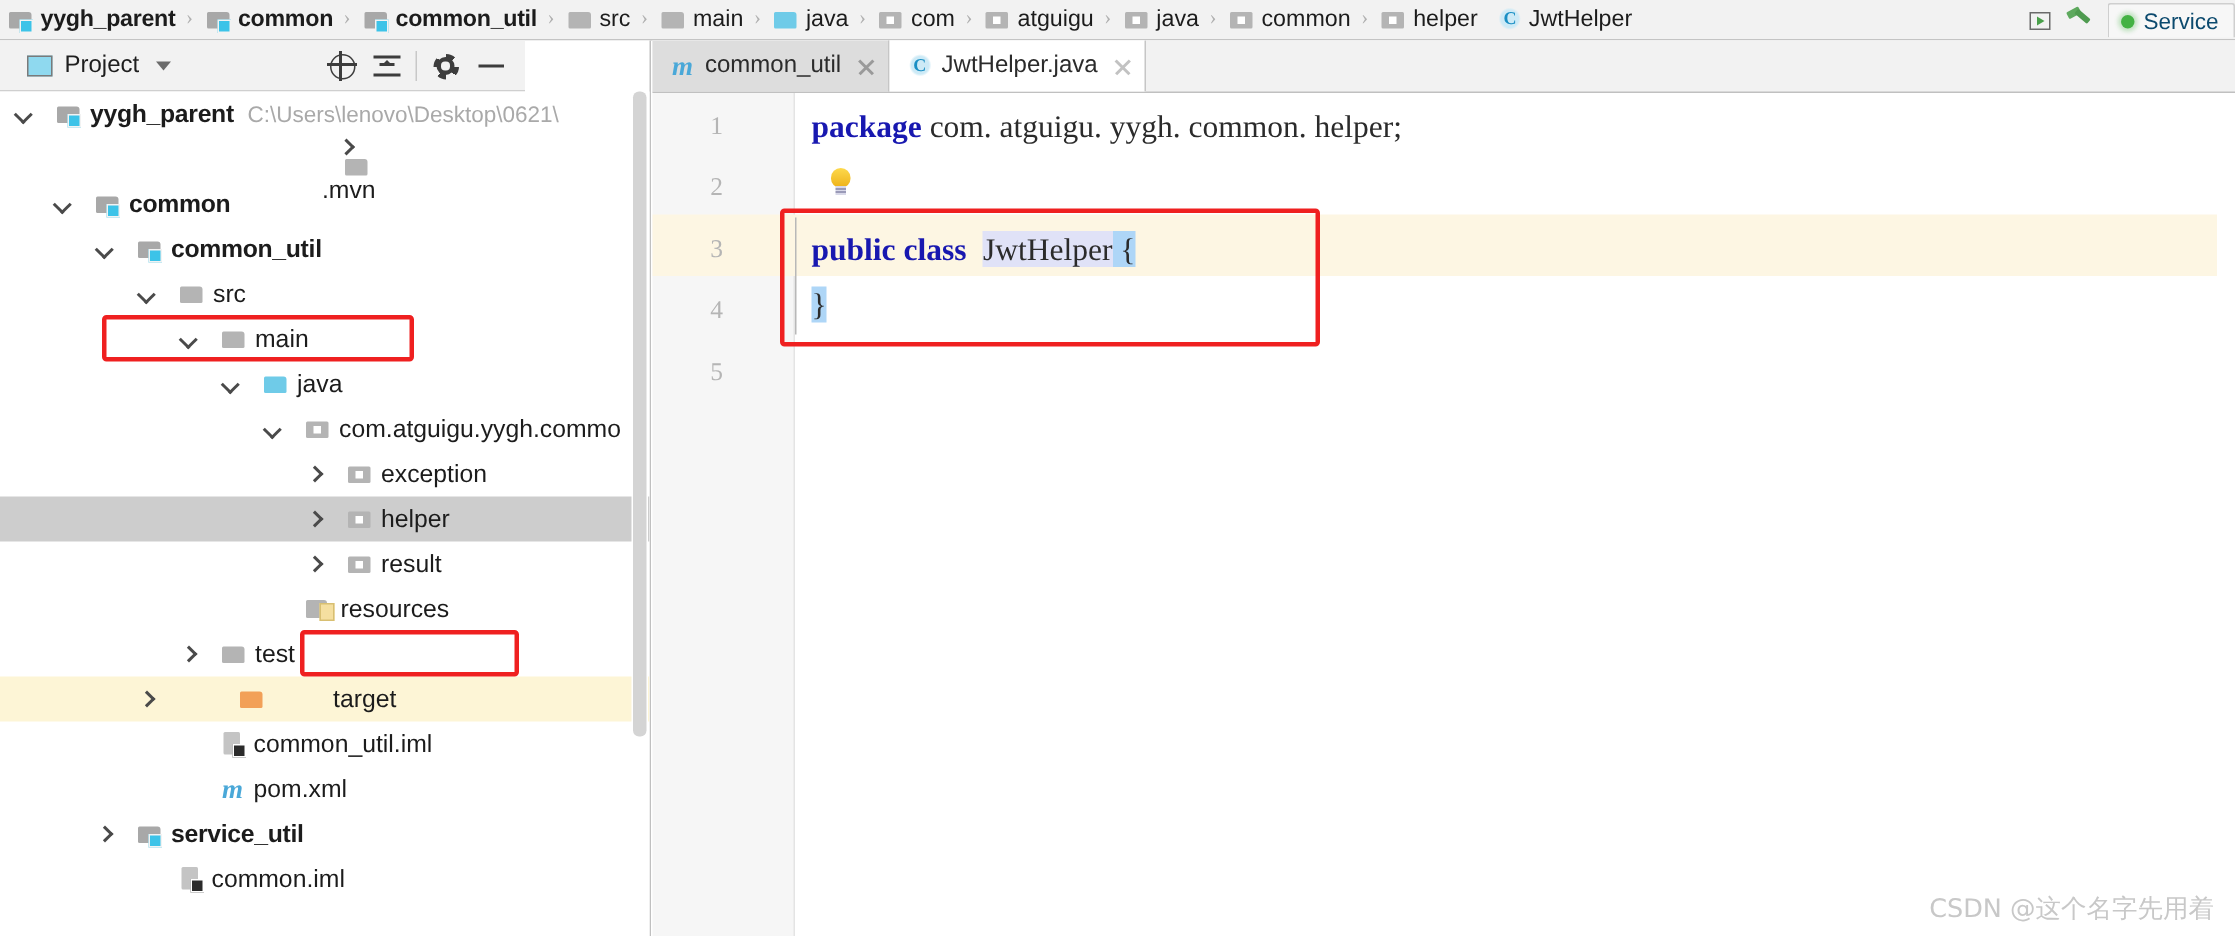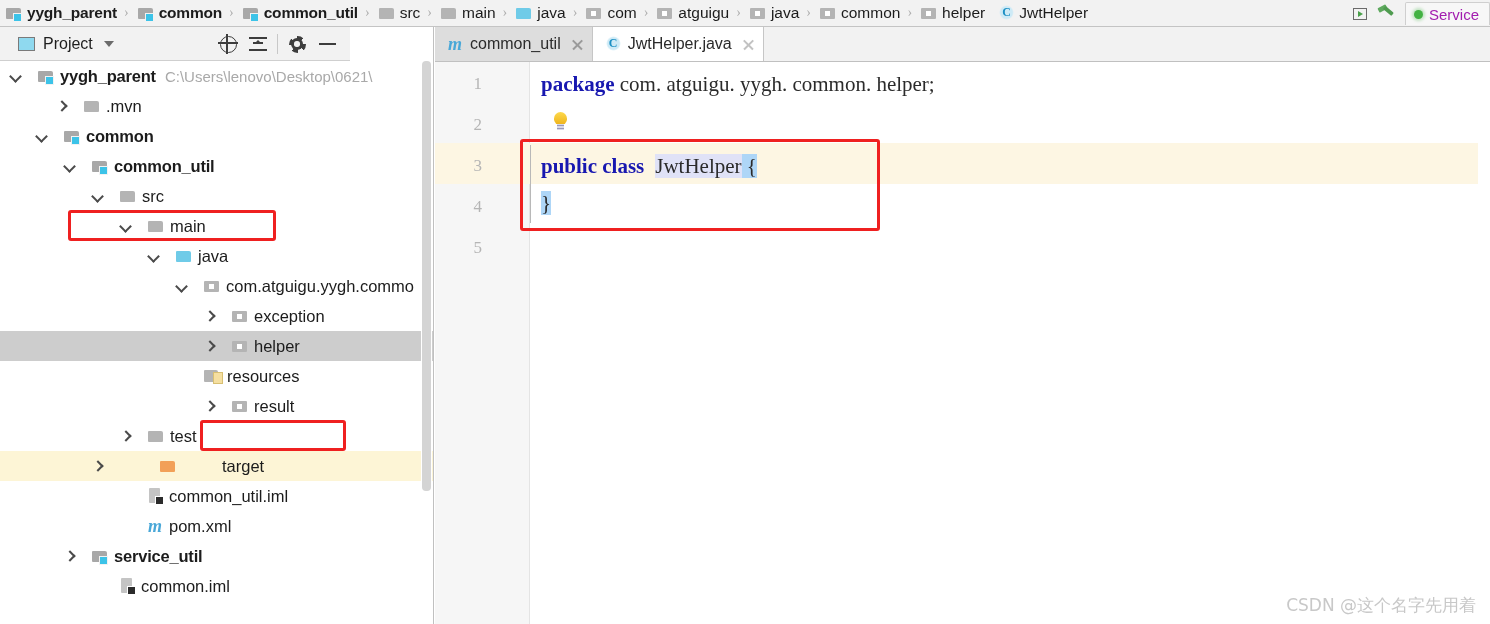--- a/index.html
+++ b/index.html
@@ -122,21 +122,21 @@
     content: ""; position: absolute; left: 6px; top: 4px;
     width: 11px; height: 3.5px; background: #4f9b50;
     transform: rotate(40deg); border-radius: 1px;
   }
   .services-tab {
     display: flex; align-items: center; gap: 6px;
     height: 23px; margin-left: 6px; padding: 0 10px 0 8px;
     background: #f7f7f7;
     border: 1px solid #cfcfcf; border-bottom: none;
     border-radius: 2px 2px 0 0;
-    font-size: 15px; color: #a21caf;
+    font-size: 15px; color: #0c4a6e;
   }
   .svc-dot {
     width: 9px; height: 9px; border-radius: 50%;
     background: #43b243; box-shadow: 0 0 3px 2px rgba(67,178,67,.3);
   }
 
   
   .project-panel {
     position: absolute; left: 0; top: 27px;
     width: 434px; height: 597px;
@@ -518,21 +518,21 @@
     <div class="tree">
 
       <div class="trow" style="padding-left:8px;">
         <span class="arrow down"></span>
         <span class="ico-module" style="margin-left:16px;"></span>
         <span class="tlabel bold">yygh_parent</span>
         <span class="tpath">C:\Users\lenovo\Desktop\0621\</span>
       </div>
 
 
-      <div class="trow" style="padding-left:54px;">
+      <div class="trow" style="padding-left:26px;flex-direction:column;">
         <span class="arrow right"></span>
         <span class="ico-folder" style="margin-left:16px;"></span>
         <span class="tlabel">.mvn</span>
       </div>
 
       <div class="trow" style="padding-left:34px;">
         <span class="arrow down"></span>
         <span class="ico-module" style="margin-left:16px;"></span>
         <span class="tlabel bold">common</span>
       </div>
@@ -572,30 +572,30 @@
         <span class="ico-pkg" style="margin-left:16px;"></span>
         <span class="tlabel">exception</span>
       </div>
 
       <div class="trow sel" style="padding-left:202px;">
         <span class="arrow right"></span>
         <span class="ico-pkg" style="margin-left:16px;"></span>
         <span class="tlabel">helper</span>
       </div>
 
+      <div class="trow" style="padding-left:202px;">
+        <span class="arrow right"></span>
+        <span class="ico-pkg" style="margin-left:16px;"></span>
+        <span class="tlabel">result</span>
+      </div>
+
       <div class="trow" style="padding-left:174px;">
         <span class="arrow"></span>
         <span class="ico-res" style="margin-left:16px;"></span>
         <span class="tlabel">resources</span>
-      </div>
-
-      <div class="trow" style="padding-left:202px;">
-        <span class="arrow right"></span>
-        <span class="ico-pkg" style="margin-left:16px;"></span>
-        <span class="tlabel">result</span>
       </div>
 
       <div class="trow" style="padding-left:118px;">
         <span class="arrow right"></span>
         <span class="ico-folder" style="margin-left:16px;"></span>
         <span class="tlabel">test</span>
       </div>
 
       <div class="trow hl" style="padding-left:90px;">
         <span class="arrow right"></span>

